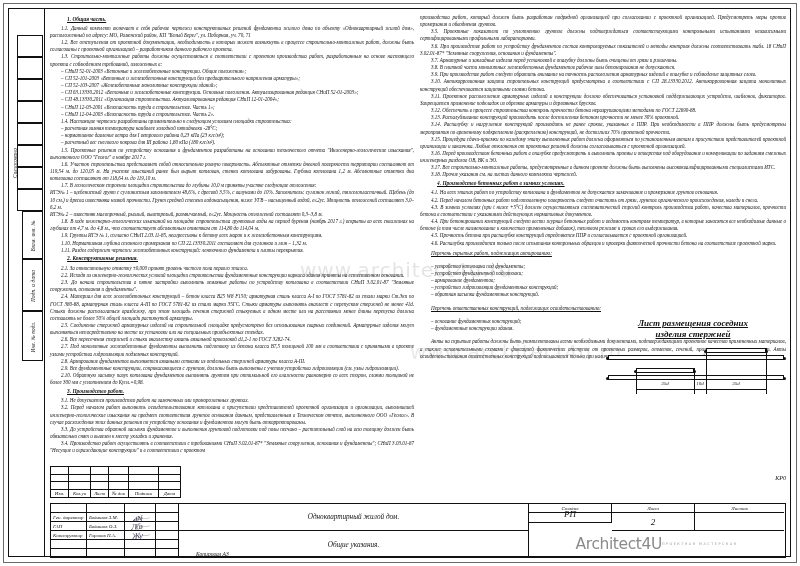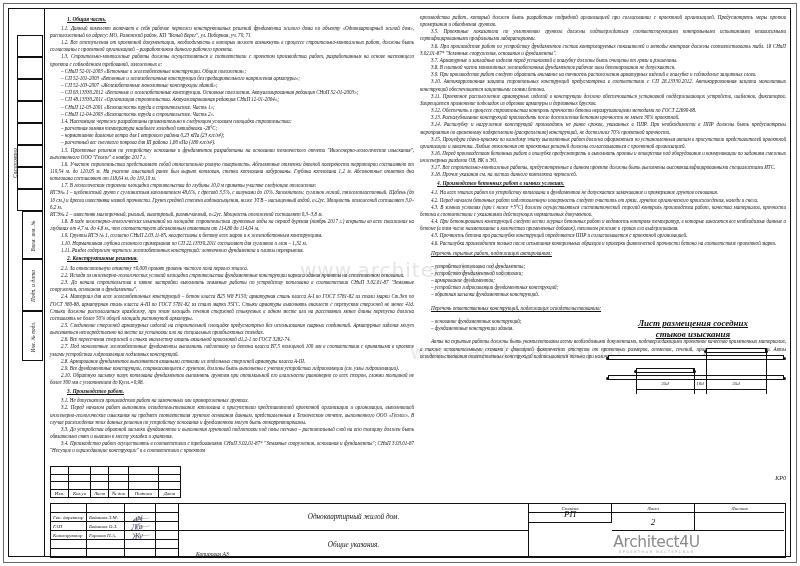--- a/index.html
+++ b/index.html
@@ -67,21 +67,21 @@
      display:flex;align-items:center;justify-content:center;text-align:center;overflow:hidden;}
   .st-cell.nb{border-bottom:none;}
   .st-cell.nr{border-right:none;}
   .st-cell.l{justify-content:flex-start;padding-left:2px;}
   .st-title{font-size:7.2px;}
   .st-big{font-size:9px;}
   .sig{font-family:"Liberation Serif",serif;font-size:8px;color:#1a1a3a;
        transform:rotate(-7deg) scaleX(1.15);opacity:.85;font-style:italic;letter-spacing:-1px;}
 
   
-  .logo{display:flex;flex-direction:column;align-items:center;justify-content:center;line-height:1;}
+  .logo{display:flex;flex-direction:row;align-items:center;justify-content:center;line-height:1;}
   .logo-main{font-family:"DejaVu Sans",sans-serif;font-style:normal;font-size:15.5px;
      color:#8a8a8a;letter-spacing:-.4px;font-weight:400;}
   .logo-sub{font-family:"DejaVu Sans",sans-serif;font-style:normal;font-size:3.4px;
      color:#9a9a9a;letter-spacing:1.5px;margin-top:1px;}
 
   
   .copy{position:absolute;left:196px;top:551px;font-family:"Liberation Serif",serif;
      font-style:italic;font-size:5.6px;color:#111;}
   .watermark{position:absolute;left:300px;top:258px;font-family:"DejaVu Sans",sans-serif;
      font-size:20px;color:rgba(120,120,120,.20);letter-spacing:1px;pointer-events:none;
@@ -202,21 +202,21 @@
       <div style="height:4px;"></div>
       <p class="p dash">– основание фундаментных конструкций;</p>
       <p class="p dash">– фундаментные конструкции здания.</p>
     </div>
     <div style="height:6px;"></div>
     <p class="p">Акты на скрытые работы должны быть укомплектованы всеми необходимыми документами, подтверждающими проектное качество примененных материалов, а также исполнительными схемами с фиксацией фактических отступов от проектных размеров, отметок, сечений, примененных материалов и т.п. Акты освидетельствования ответственных конструкций подписываются только при наличии соответствующих актов на скрытые работы.</p>
   </div>
 
   <div class="scheme">
     <div class="scheme-title">Лист размещения соседних</div>
-    <div class="scheme-title">стыков изыскания</div>
+    <div class="scheme-title">изделия стержней</div>
     <div class="scheme-body">
 
       <div class="bar" style="left:8px;top:10px;width:176px;"></div>
 
       <div class="bar" style="left:106px;top:3px;width:60px;"></div>
 
       <div class="bar" style="left:8px;top:30px;width:176px;"></div>
 
       <div class="bar" style="left:36px;top:23px;width:58px;"></div>
 

